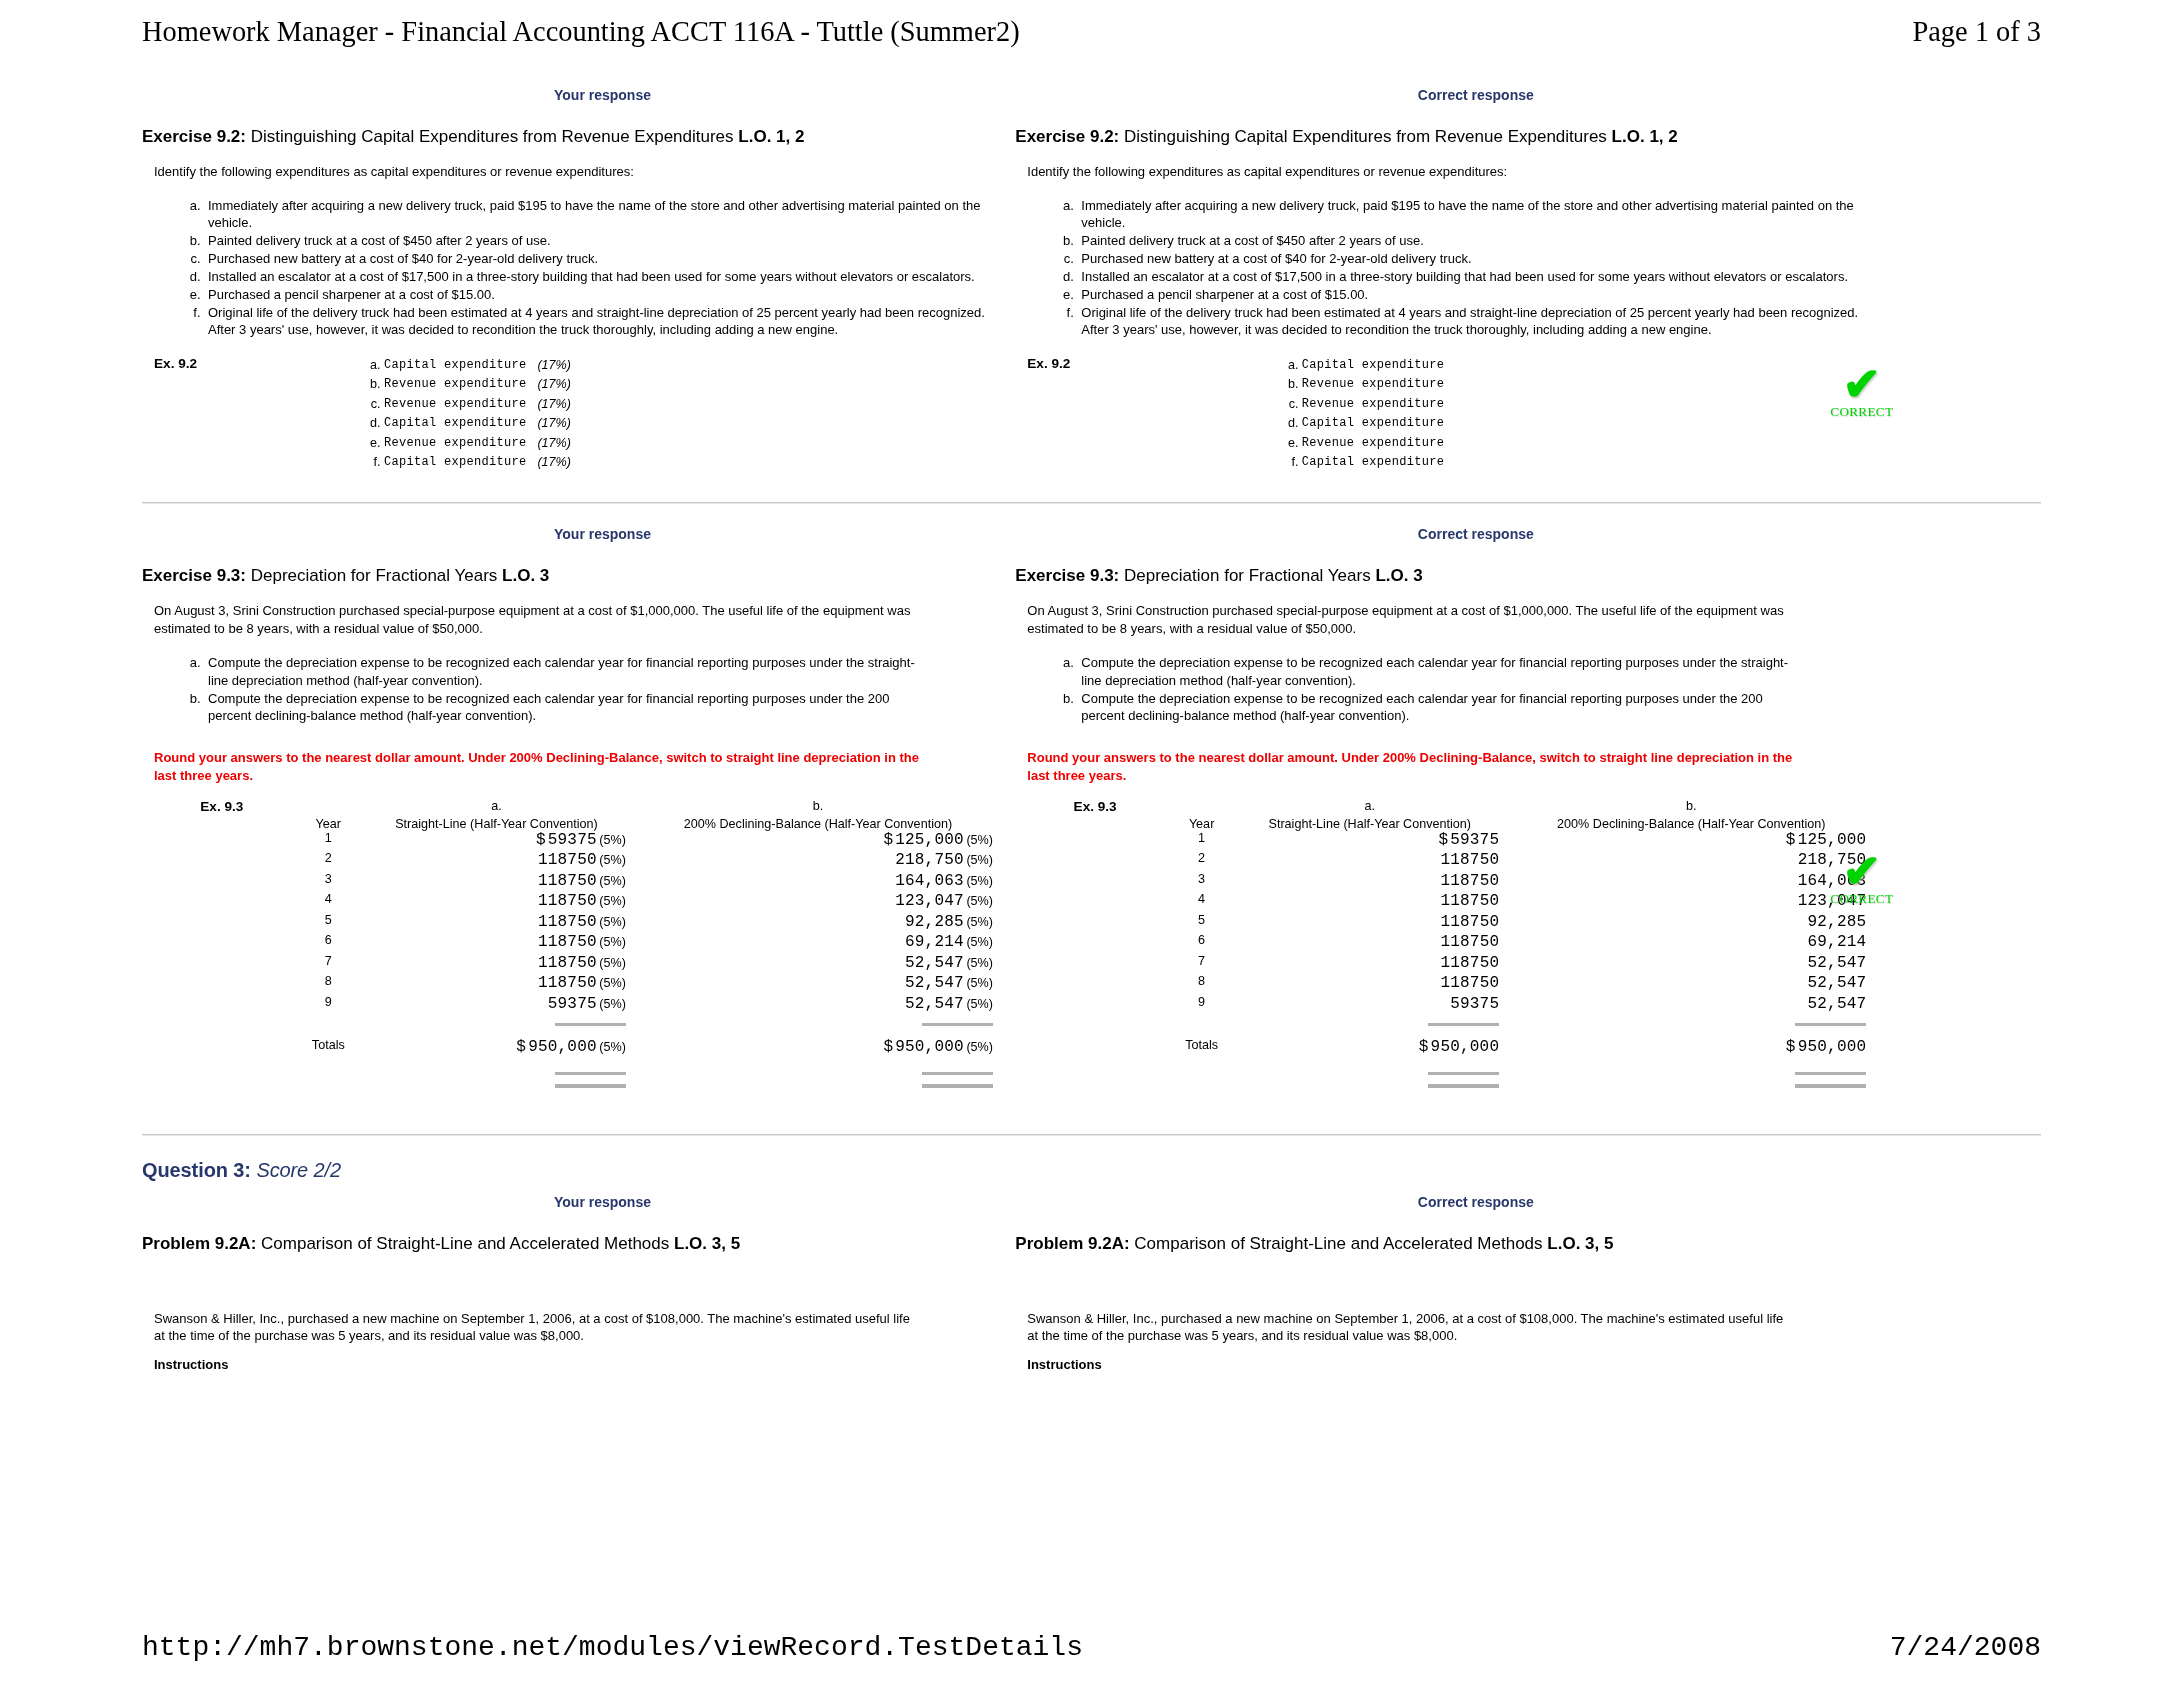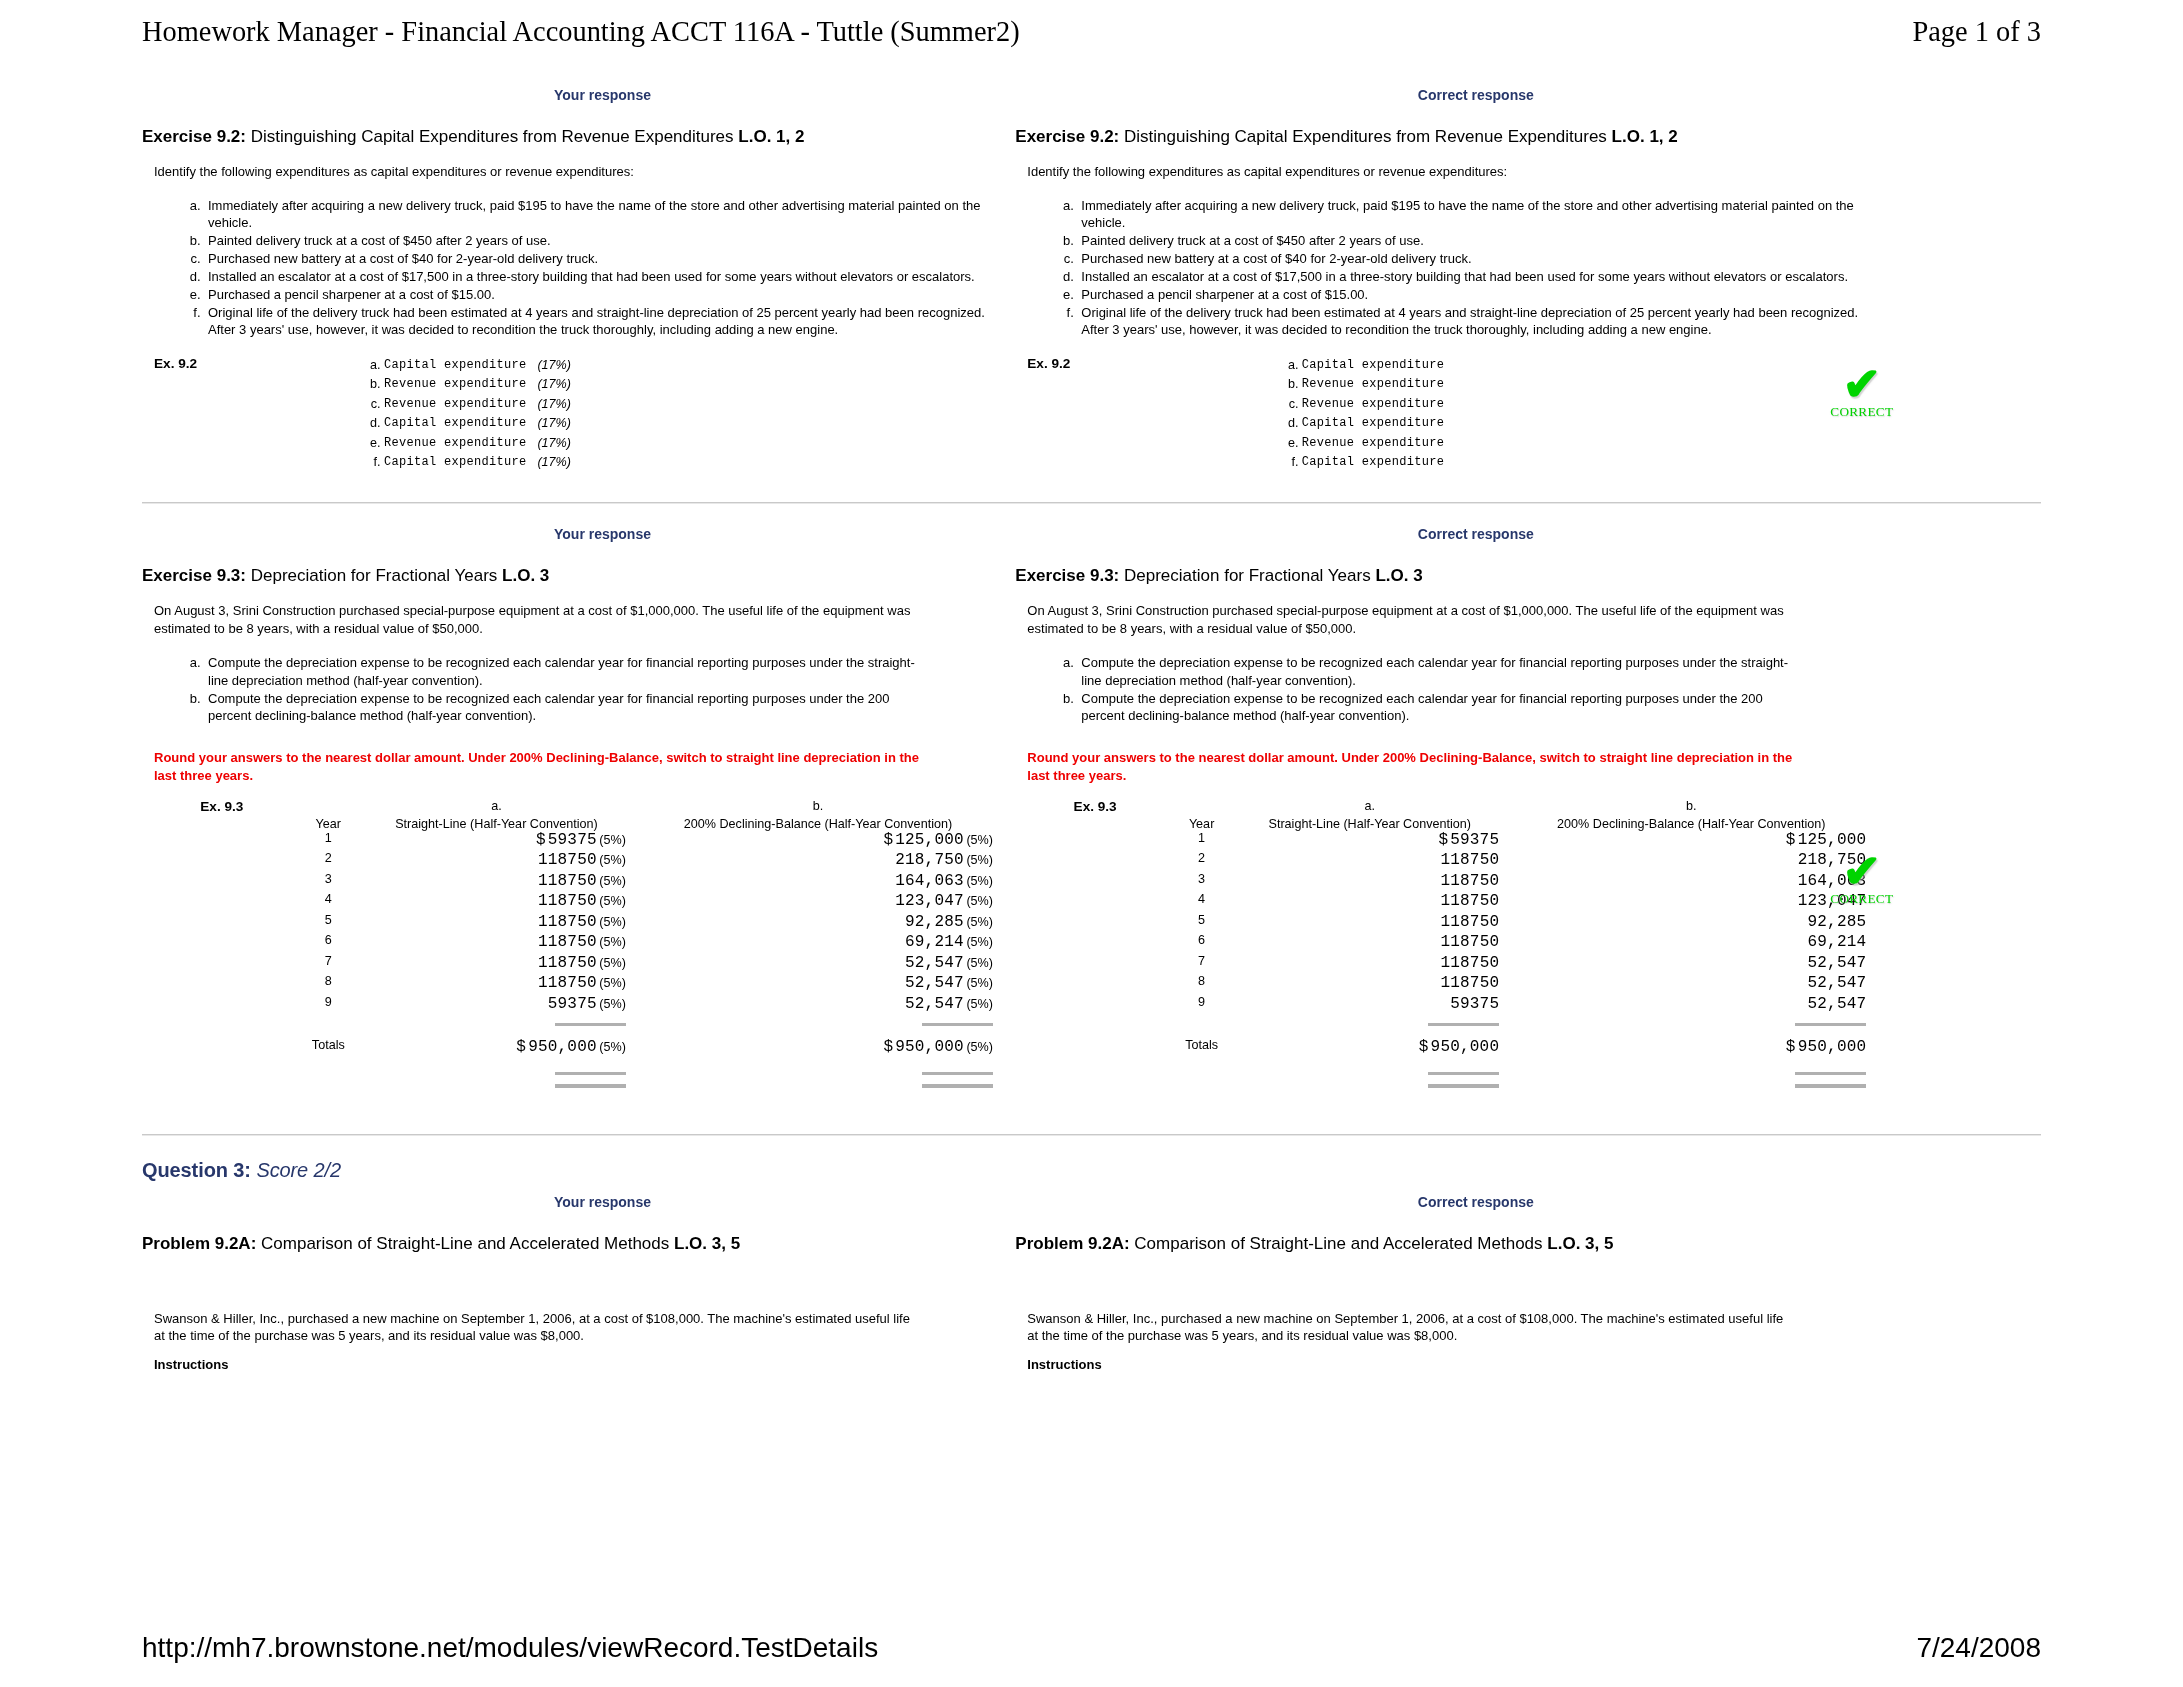--- a/index.html
+++ b/index.html
@@ -32,21 +32,21 @@
 
   
   .page-footer {
     position: absolute;
     bottom: 18.5px; left: 0; right: 0;
     height: 42px;
     padding: 0 142px 0 142px;
     display: flex;
     align-items: center;
     justify-content: space-between;
-    font-family: Liberation Sans, sans-serif;
+    font-family: Liberation Mono, monospace;
     font-size: 28px;
     white-space: nowrap;
   }
 
   
   .content {
     position: absolute;
     top: 64px;
     left: 142px;
     width: 1899px;

